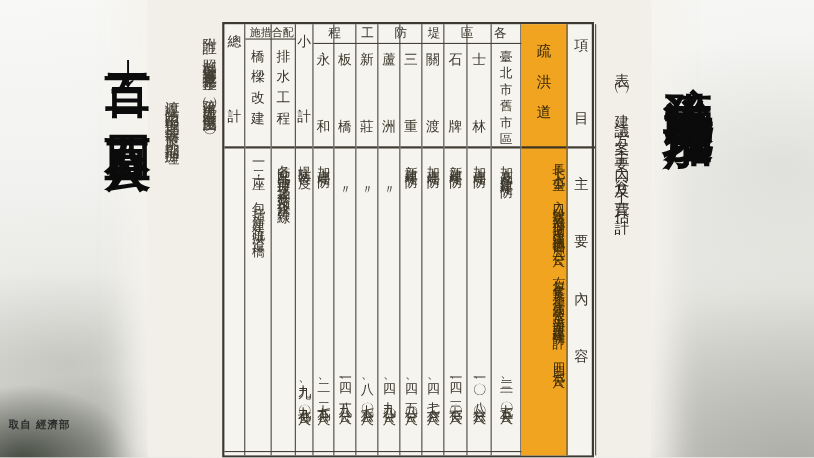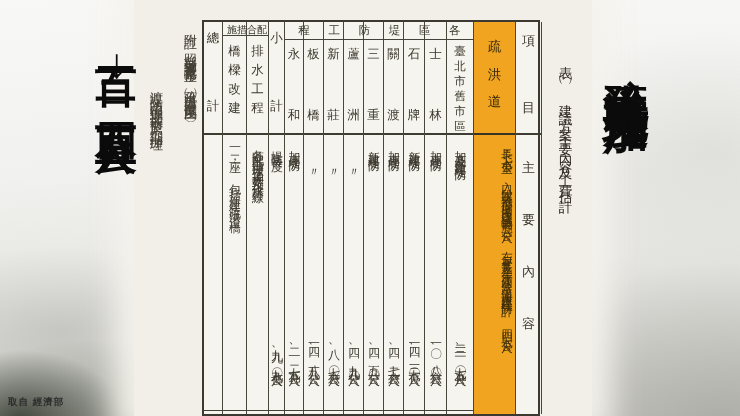--- a/index.html
+++ b/index.html
@@ -77,21 +77,21 @@
   .row-label{position:absolute;top:14px;left:0;right:0;height:200px;font-size:13px;}
   .bottom-line{position:absolute;left:0;top:388px;width:270px;border-top:1.5px solid #45423a;}
   
   .caption-right{position:absolute;left:556px;top:55px;height:350px;font-size:13.5px;letter-spacing:8px;color:#2e2a22;
                  font-family:"Liberation Serif","DejaVu Serif",serif;}
   
   .headline{position:absolute;color:#0b0b0b;font-weight:900;white-space:nowrap;}
   .headline-right{left:596px;top:42px;font-size:46px;letter-spacing:5px;}
   .headline-left{left:88px;top:34px;font-size:42px;letter-spacing:3px;}
   
-  .source{position:absolute;left:8px;top:396px;font-size:9.5px;font-weight:bold;color:#2c2c2c;letter-spacing:1px;}
+  .source{position:absolute;left:8px;top:380px;font-size:9.5px;font-weight:bold;color:#2c2c2c;letter-spacing:1px;}
 </style>
 </head>
 <body>
 
 <div class="backdrop"></div>
 <div class="paper"></div>
 
 <div class="note-line note-1 v">附註：照郝瑞遞審議意見修正：㈠疏洪道入口段寬度由三〇</div>
 <div class="note-line note-2 v">渡堤防由後期提前於第一期辦理。</div>
 

